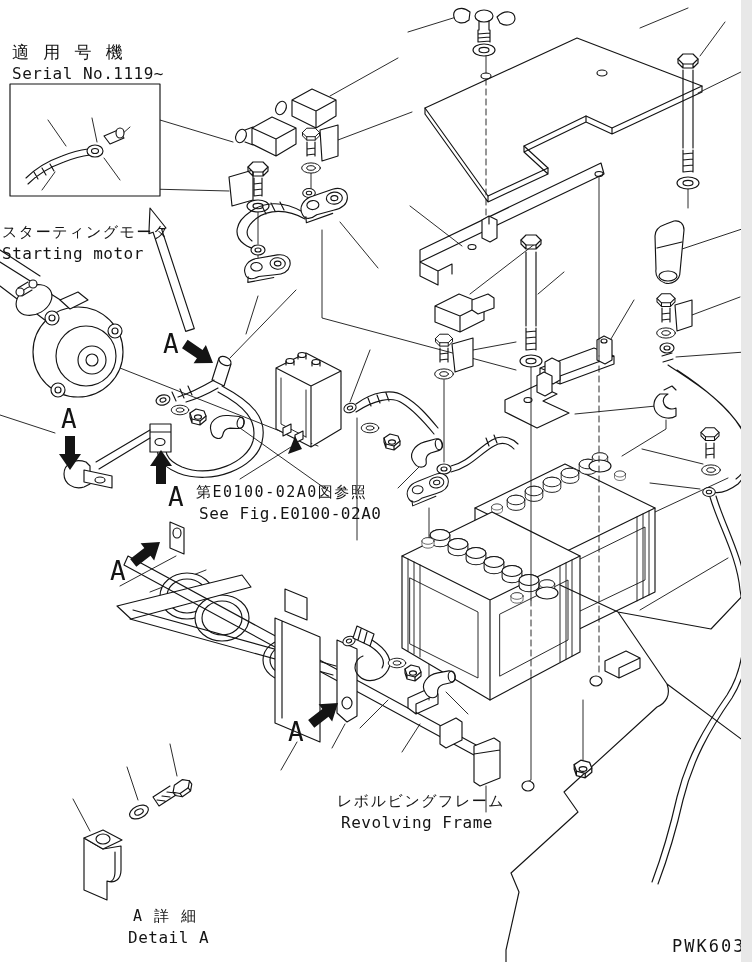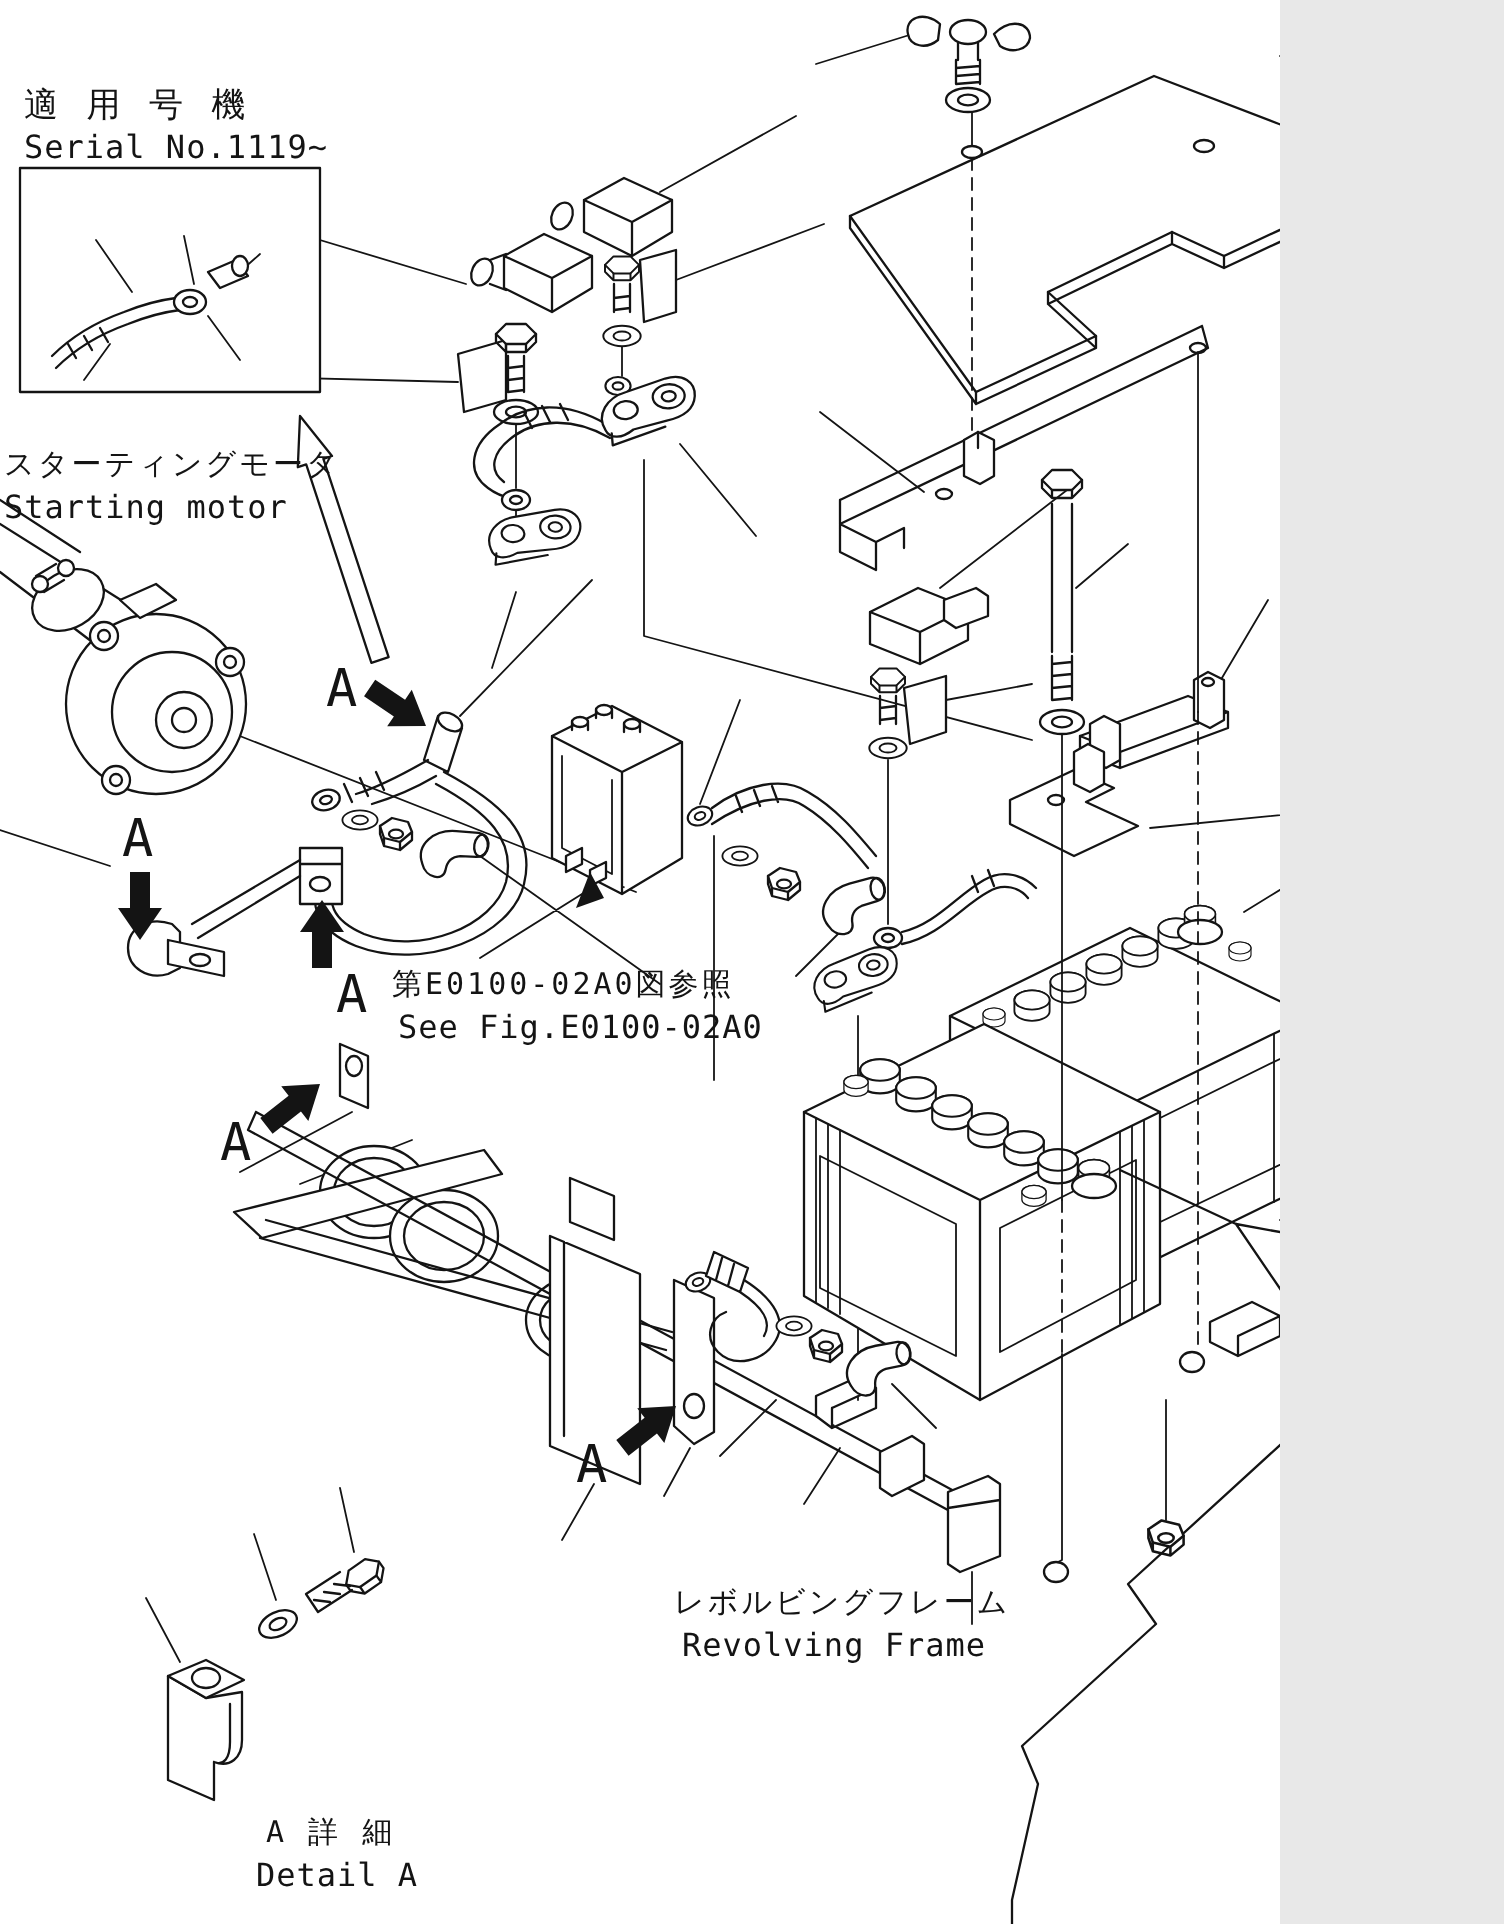--- a/index.html
+++ b/index.html
@@ -1,16 +1,16 @@
 <!DOCTYPE html>
 <html><head>
 <meta charset="utf-8">
 <style>
   html,body{margin:0;padding:0;background:#e8e8e8;}
-  .sheet{position:relative;width:640px;height:962px;background:#ffffff;overflow:hidden;
+  .sheet{position:relative;width:741px;height:962px;background:#ffffff;overflow:hidden;
          font-family:"DejaVu Sans Mono","Liberation Mono",monospace;}
   svg{display:block;}
   svg text{fill:#141414;stroke:none;font-family:"DejaVu Sans Mono","Liberation Mono",monospace;}
   .jp{font-size:15px;letter-spacing:1.5px;}
   .jp-big{font-size:17px;letter-spacing:2px;}
   .en{font-size:16px;letter-spacing:0.5px;}
   .marker{font-size:26px;}
   .code{font-size:17px;letter-spacing:2px;}
   .ln{stroke:#141414;fill:none;stroke-width:1.15;stroke-linecap:round;stroke-linejoin:round;}
   .thin{stroke-width:0.9;}

